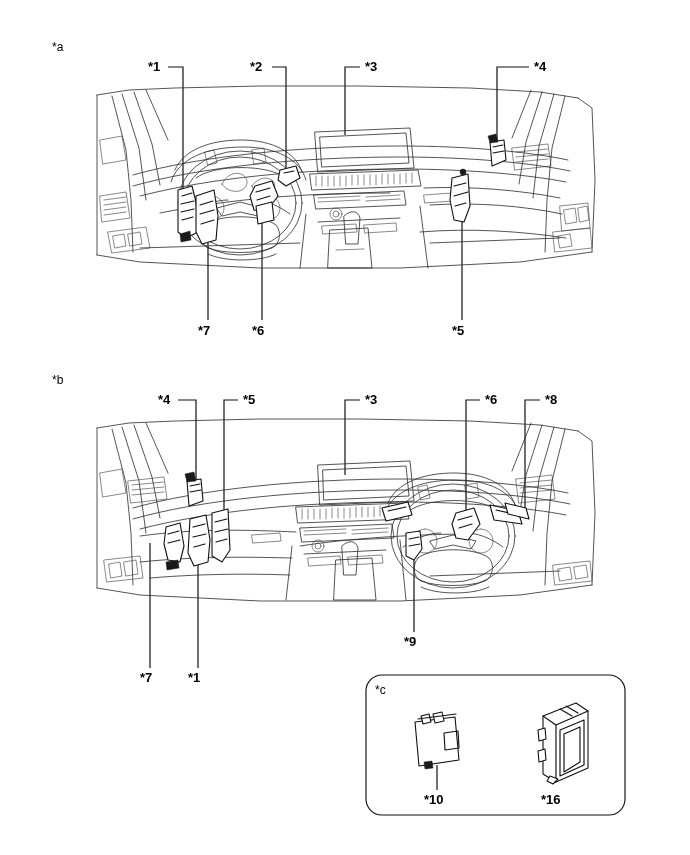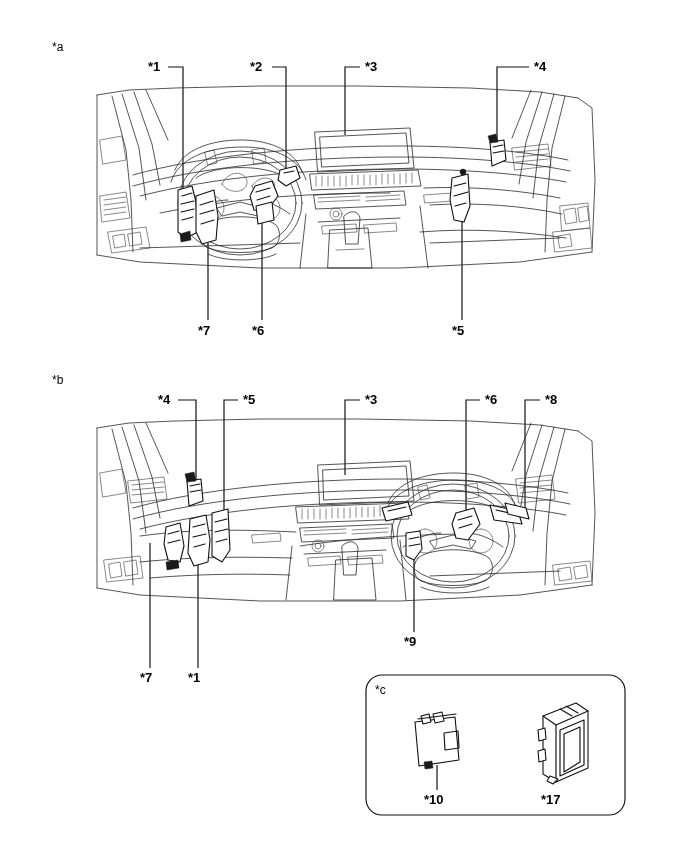--- a/index.html
+++ b/index.html
@@ -365,15 +365,15 @@
   <div class="callout" style="left:158px; top:393px;">*4</div>
   <div class="callout" style="left:243px; top:393px;">*5</div>
   <div class="callout" style="left:365px; top:393px;">*3</div>
   <div class="callout" style="left:485px; top:393px;">*6</div>
   <div class="callout" style="left:545px; top:393px;">*8</div>
   <div class="callout" style="left:140px; top:671px;">*7</div>
   <div class="callout" style="left:188px; top:671px;">*1</div>
   <div class="callout" style="left:404px; top:635px;">*9</div>
 
   <div class="callout" style="left:424px; top:793px;">*10</div>
-  <div class="callout" style="left:541px; top:793px;">*17</div>
+  <div class="callout" style="left:541px; top:793px;">*16</div>
 
 </div>
 
 </body></html>

